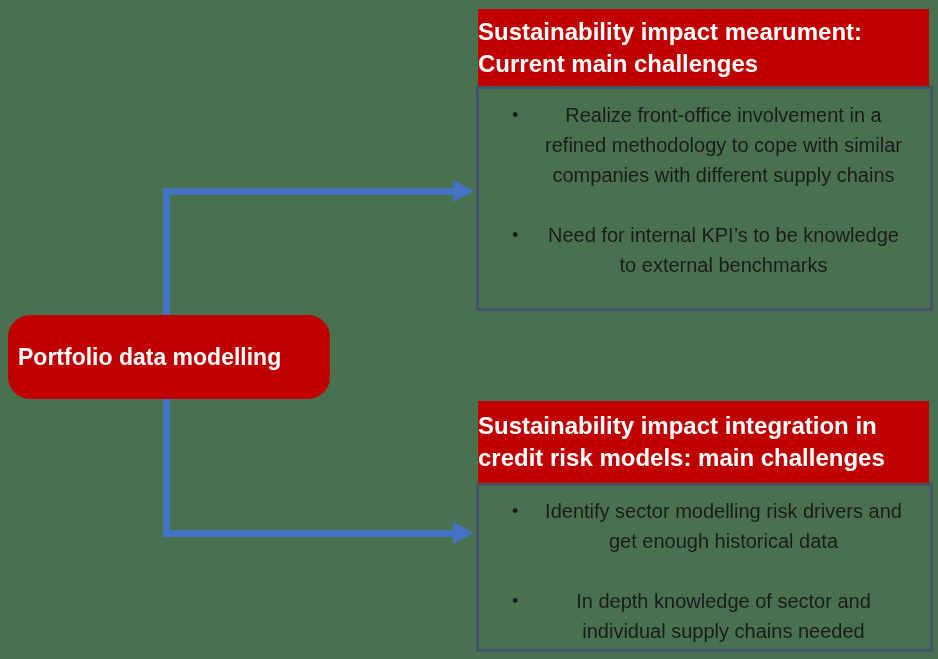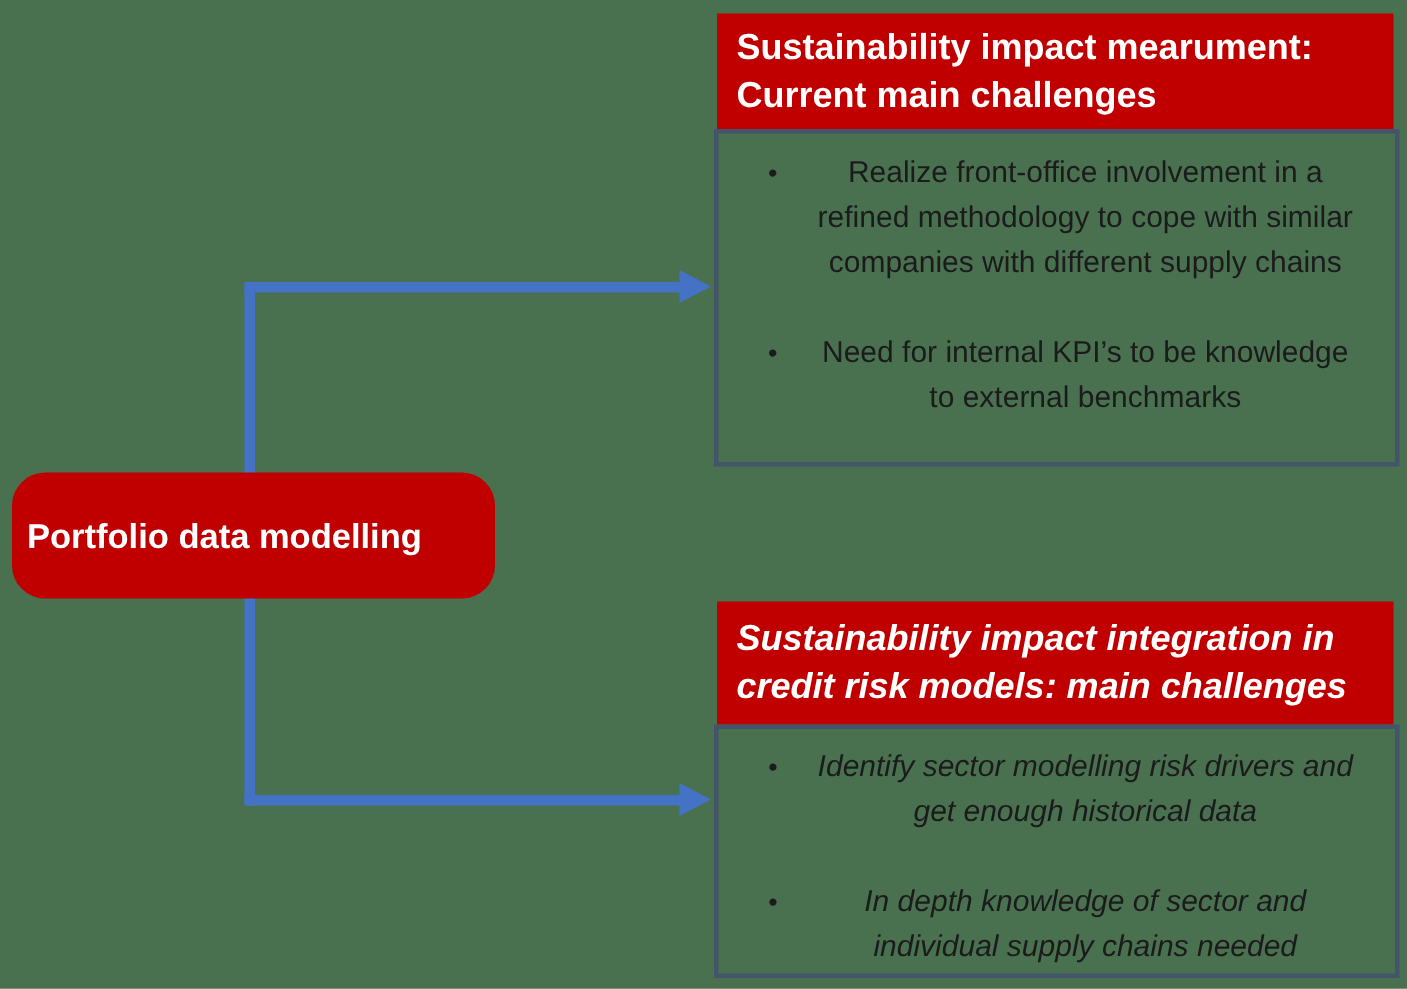--- a/index.html
+++ b/index.html
@@ -31,27 +31,27 @@
     width:322px; height:84px;
     background:#C00000; color:#FFFFFF;
     font-weight:bold; font-size:23px; line-height:32px;
     display:flex; flex-direction:column; justify-content:center;
     padding-left:10px; box-sizing:border-box;border-radius:22px;
   }
 
   
   .panel { position:absolute; left:476px; width:457px; }
   .panel-top    { top:9px; }
-  .panel-bottom { top:401px;font-style:italic; }
+  .panel-bottom { top:401px; }
 
   .panel-header {
     margin-left:2px; width:451px;
     background:#C00000; color:#FFFFFF;
     font-weight:bold; font-size:24px; line-height:32px;
-    padding-left:13px; box-sizing:border-box;
+    box-sizing:border-box;
     display:flex; flex-direction:column; justify-content:center;
   }
   .panel-top .panel-header    { height:77px; }
   .panel-bottom .panel-header { height:82px; }
 
   .panel-body {
     width:457px; box-sizing:border-box;
     border:3px solid #44546A;
     background:transparent;
     color:#1B1B1B;

